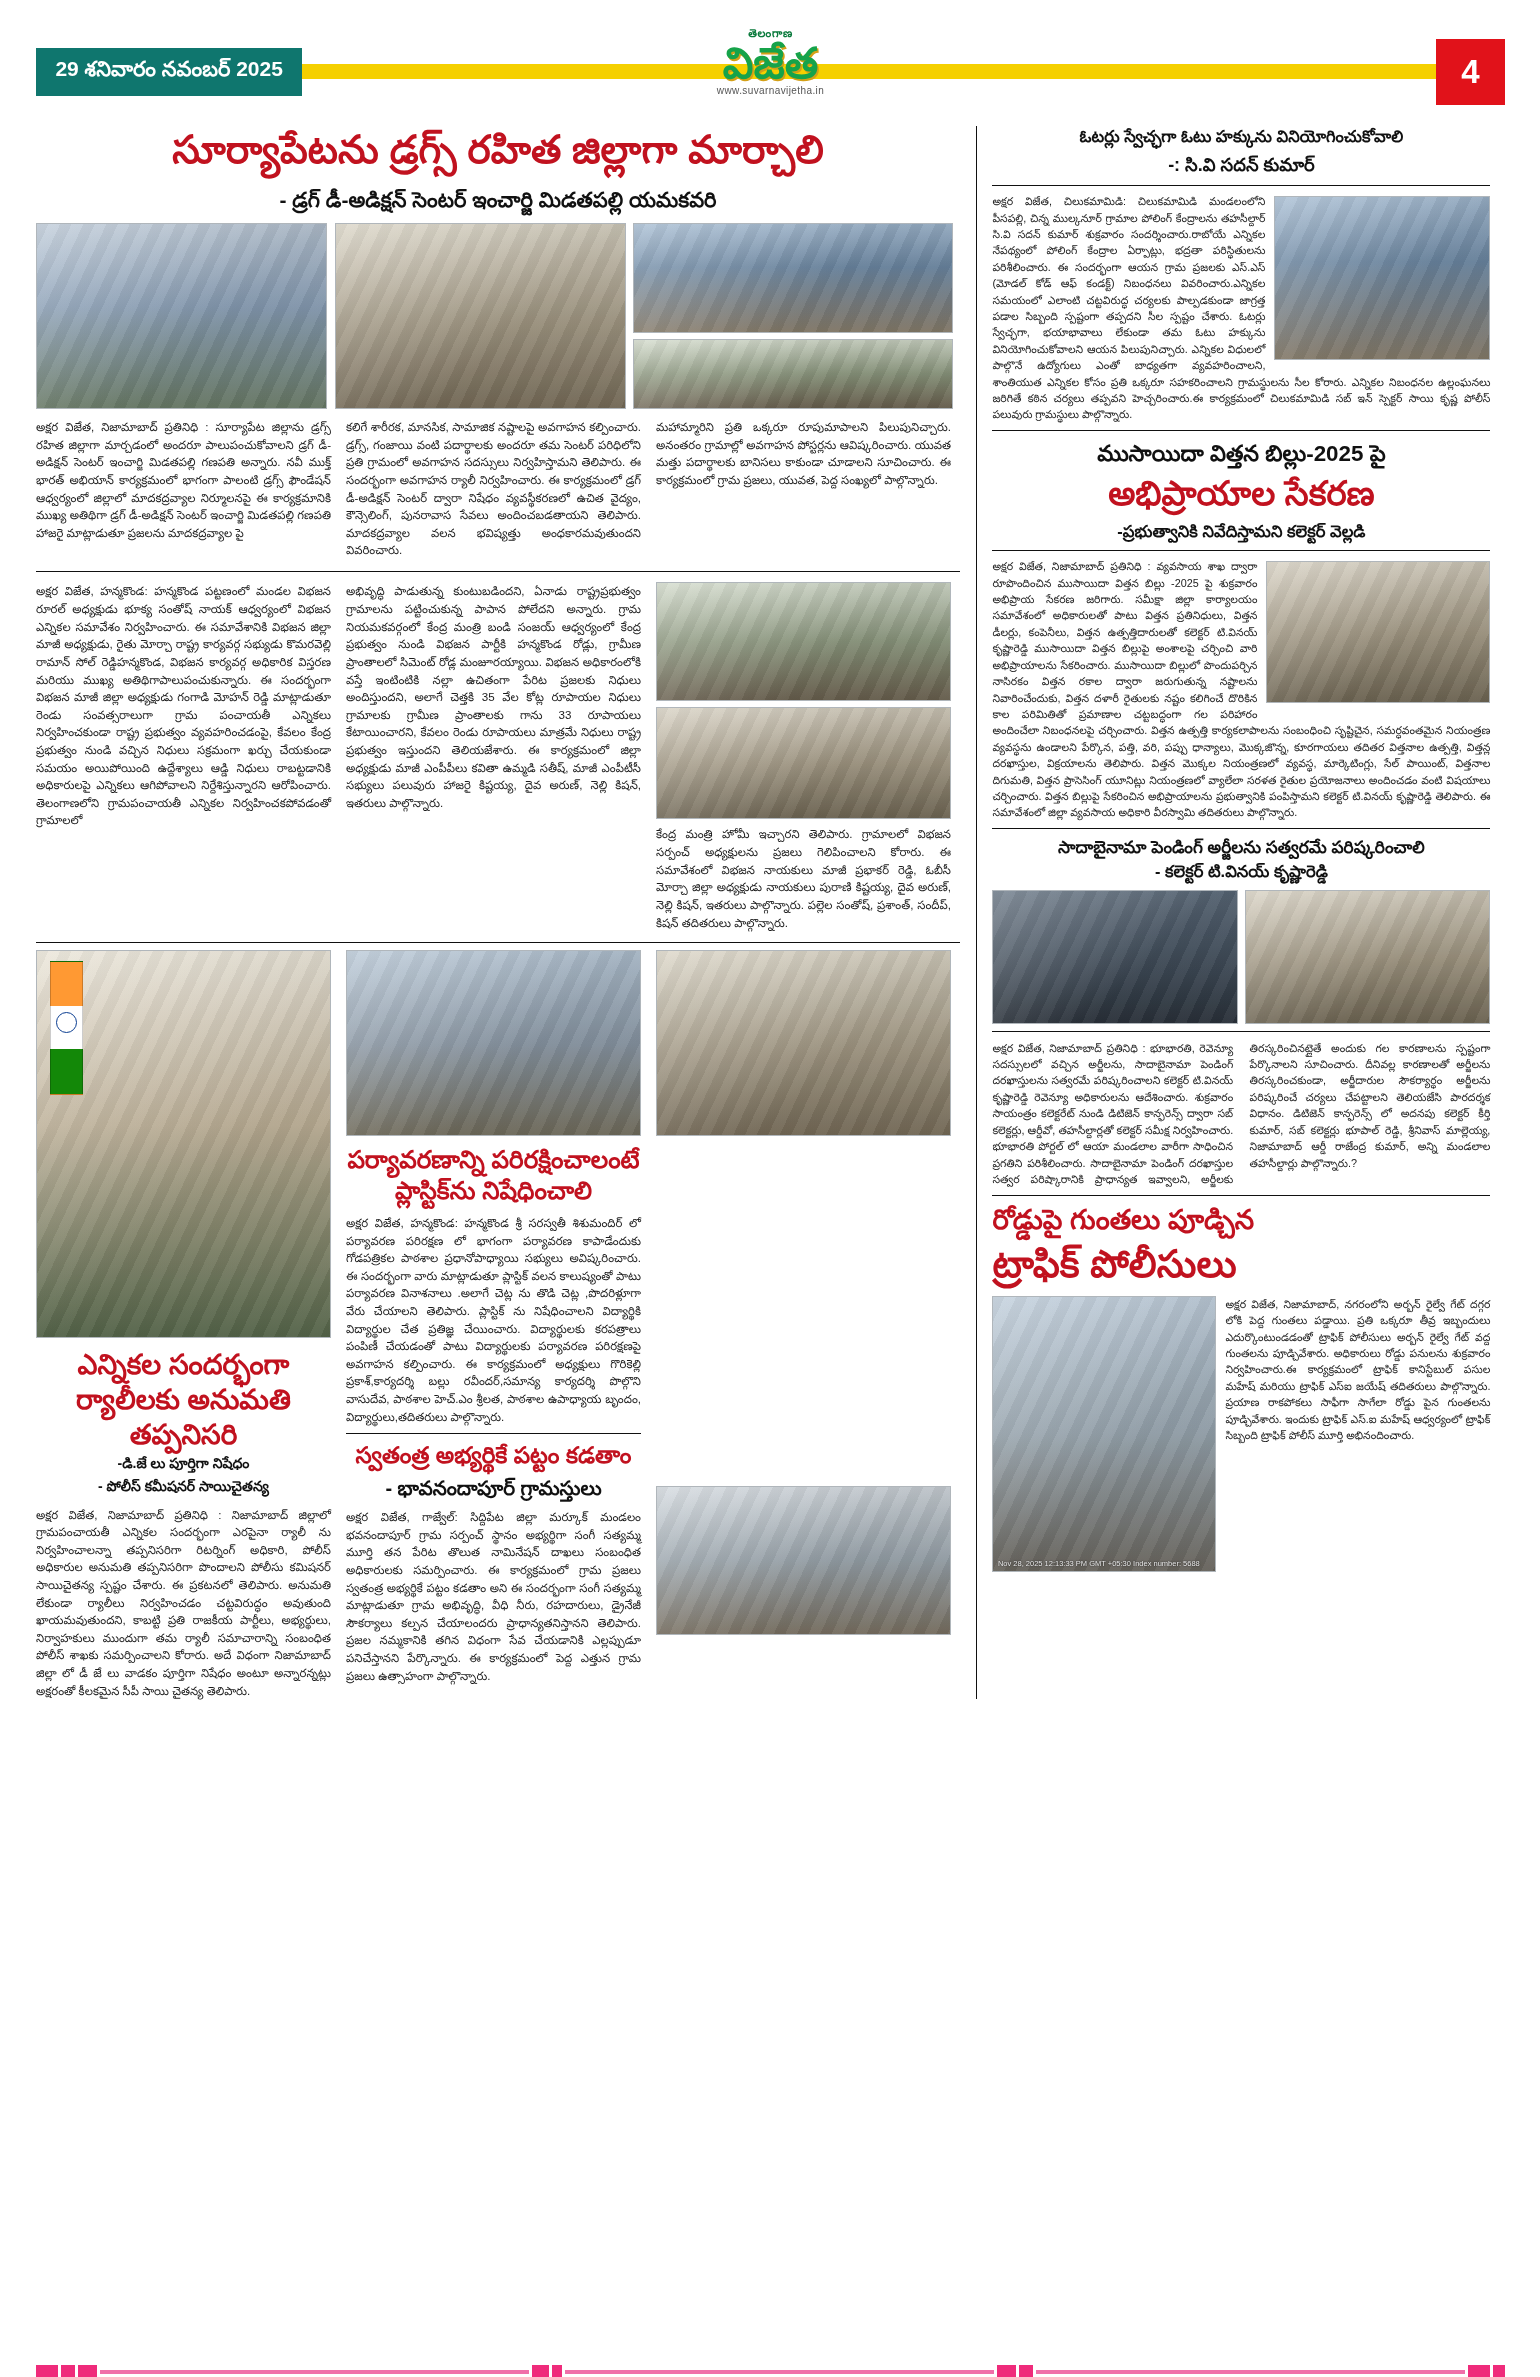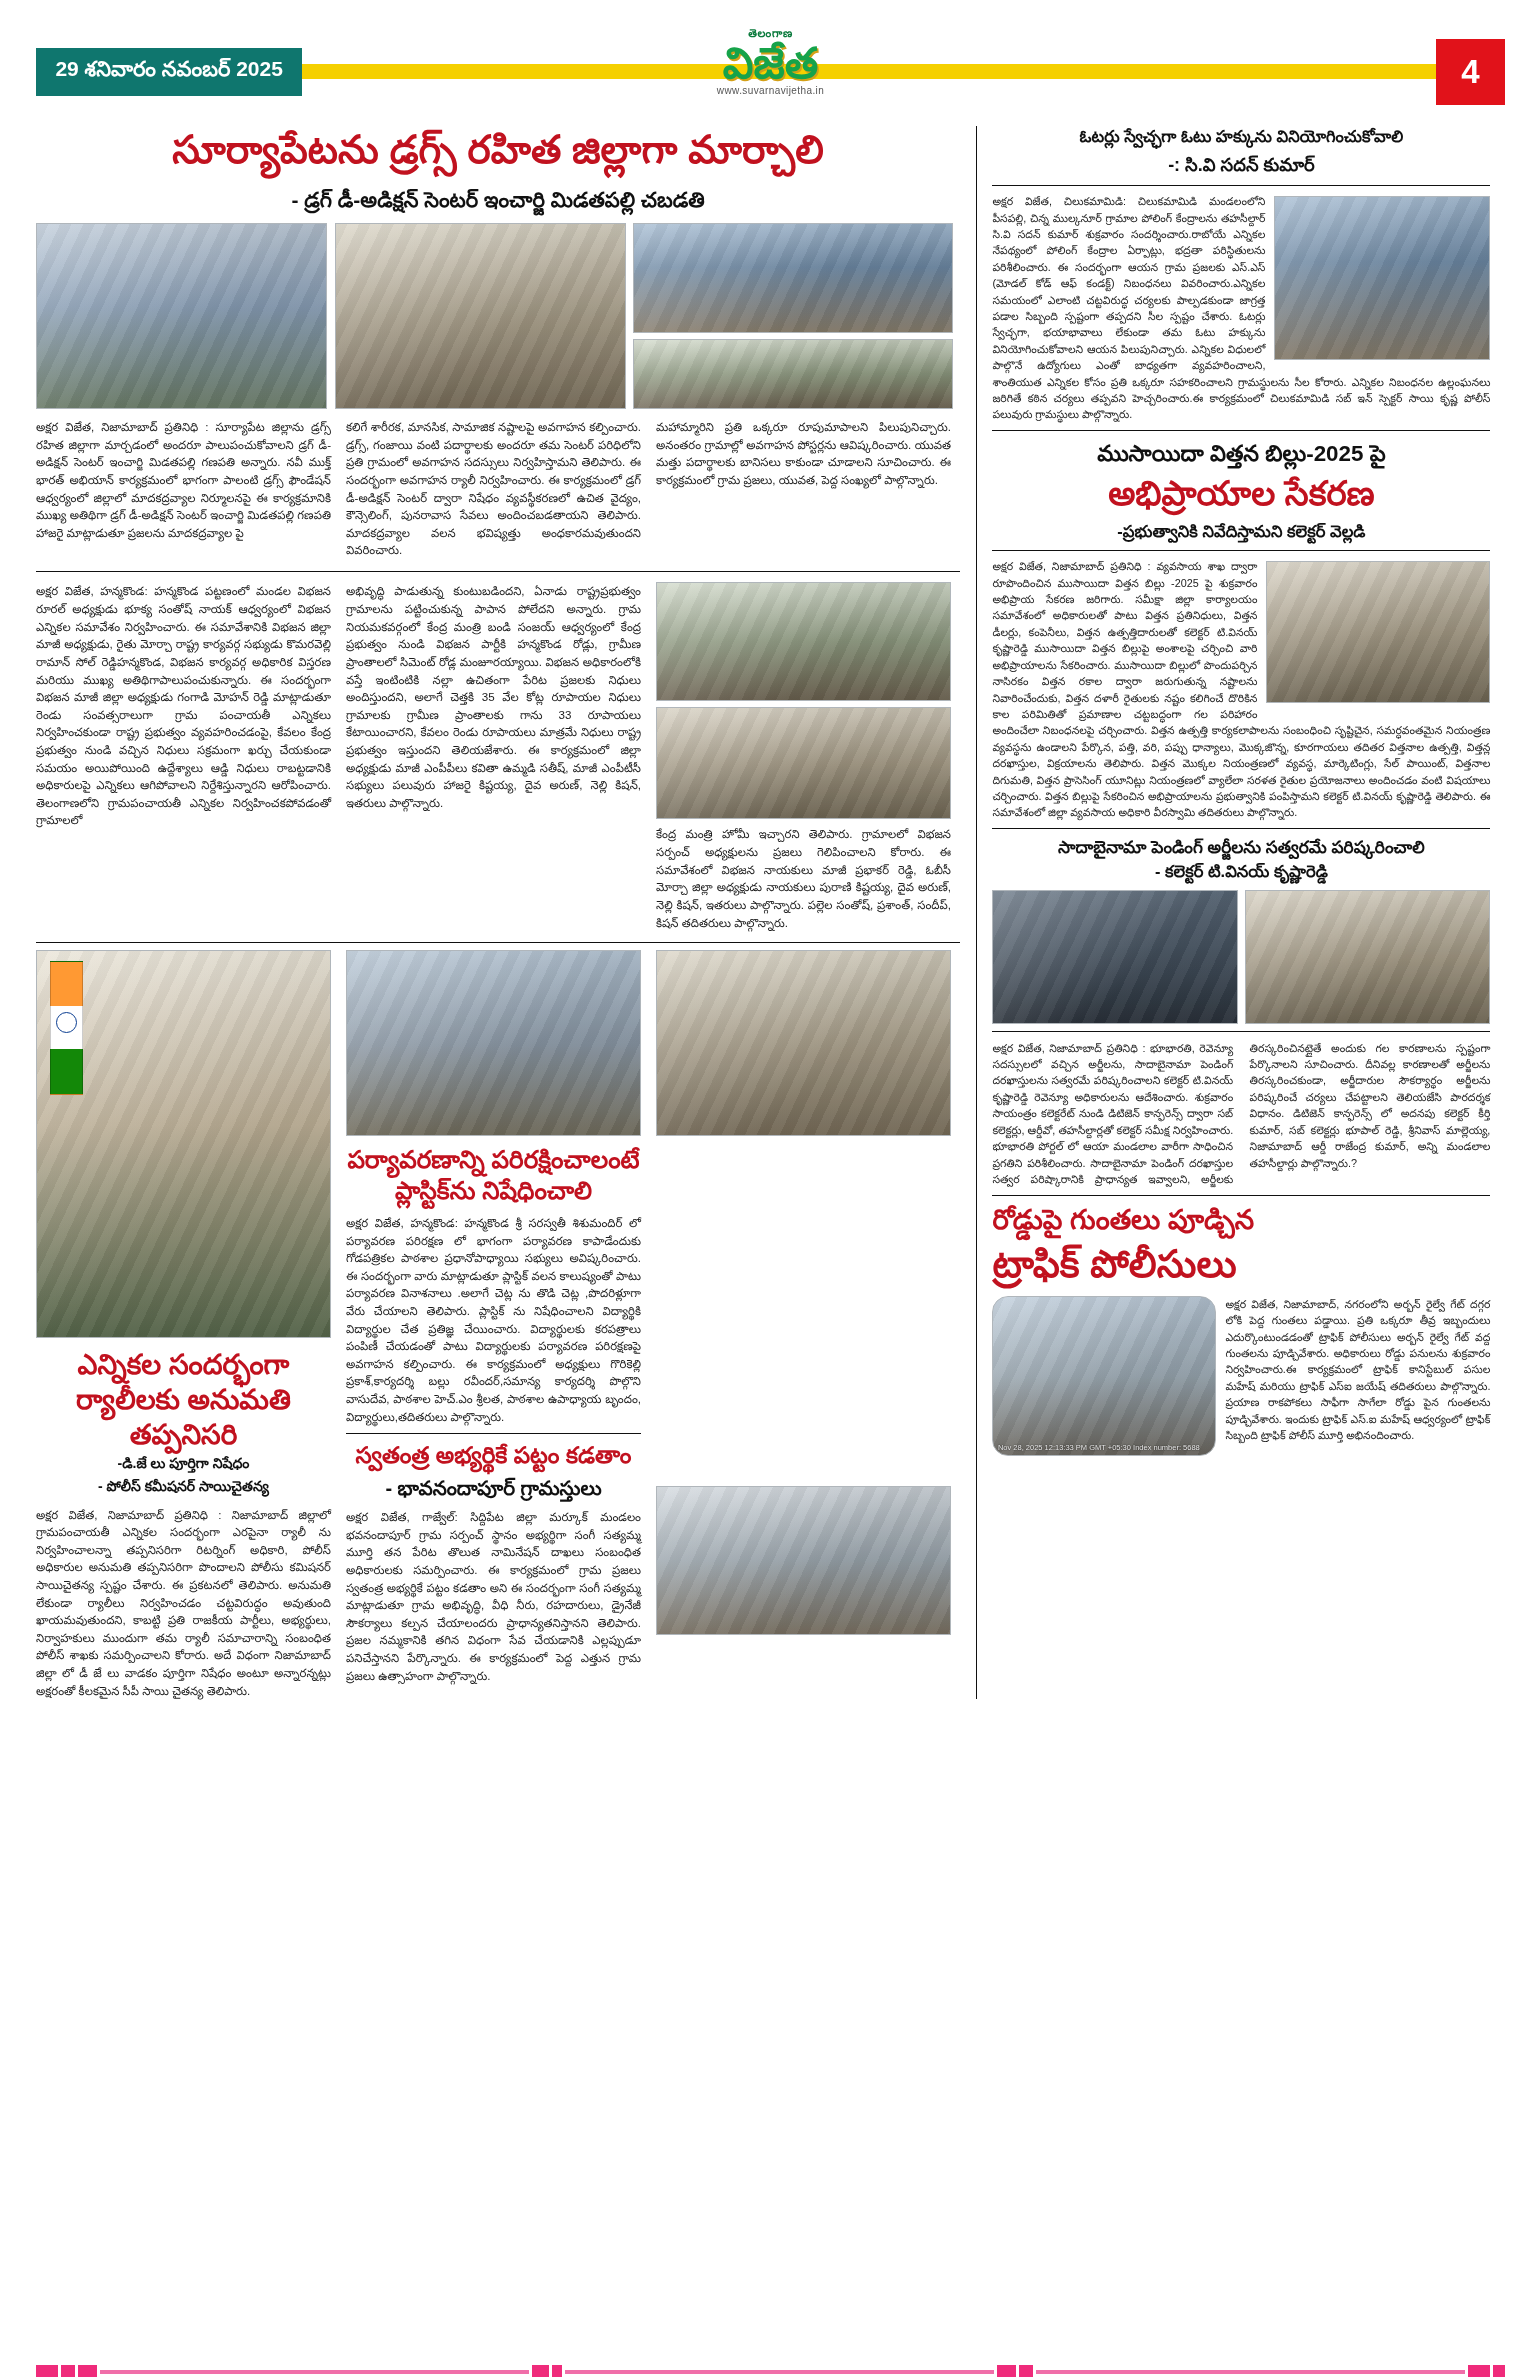--- a/index.html
+++ b/index.html
@@ -197,21 +197,21 @@
     </div>
     <div class="page-num">4</div>
   </div>
 
   <div class="content">
 
     <div class="col-left">
 
       <div>
         <div class="hl-red" style="font-size:39px;">సూర్యాపేటను డ్రగ్స్ రహిత జిల్లాగా మార్చాలి</div>
-        <div class="hl-black" style="font-size:21px;margin-top:10.4px;">- డ్రగ్ డీ-అడిక్షన్ సెంటర్ ఇంచార్జి మిడతపల్లి చబడతి</div>
+        <div class="hl-black" style="font-size:21px;margin-top:10.4px;">- డ్రగ్ డీ-అడిక్షన్ సెంటర్ ఇంచార్జి మిడతపల్లి యమకవరి</div>
 
         <div class="photo-row" style="margin-top:10.4px;">
           <div class="photo ph-banner" style="width:291px;height:186px;"></div>
           <div class="photo ph-indoor" style="width:291px;height:186px;"></div>
           <div style="display:flex;flex-direction:column;gap:6px;">
             <div class="photo ph-crowd" style="width:320px;height:110px;"></div>
             <div class="photo ph-meeting" style="width:320px;height:70px;"></div>
           </div>
         </div>
 
@@ -316,21 +316,21 @@
       <div class="hr-thin"></div>
 
       <div>
         <div class="hl-red" style="font-size:27.6px;text-align:left;width:283px;display:inline-block;vertical-align:top;">రోడ్డుపై గుంతలు పూడ్చిన</div>
         <div style="display:flex;gap:10.4px;margin-top:3px;">
           <div style="flex:1;">
             <div class="hl-red" style="font-size:38px;text-align:left;">ట్రాఫిక్ పోలీసులు</div>
           </div>
         </div>
         <div style="display:flex;gap:9px;margin-top:7.5px;">
-          <div class="photo ph-road" style="width:224px;height:160px;position:relative;border-radius:16px;">
+          <div class="photo ph-road" style="width:224px;height:276px;position:relative;">
             <div class="photo-stamp">Nov 28, 2025 12:13:33 PM
 GMT +05:30
 Index number: 5688</div>
           </div>
           <div class="body-text" style="flex:1;font-size:10.8px;">అక్షర విజేత, నిజామాబాద్, నగరంలోని అర్బన్ రైల్వే గేట్ దగ్గర లోకి పెద్ద గుంతలు పడ్డాయి. ప్రతి ఒక్కరూ తీవ్ర ఇబ్బందులు ఎదుర్కొంటుండడంతో ట్రాఫిక్ పోలీసులు అర్బన్ రైల్వే గేట్ వద్ద గుంతలను పూడ్చివేశారు. అధికారులు రోడ్డు పనులను శుక్రవారం నిర్వహించారు.ఈ కార్యక్రమంలో ట్రాఫిక్ కానిస్టేబుల్ పసుల మహేష్ మరియు ట్రాఫిక్ ఎస్ఐ జయేష్ తదితరులు పాల్గొన్నారు. ప్రయాణ రాకపోకలు సాఫీగా సాగేలా రోడ్డు పైన గుంతలను పూడ్చివేశారు. ఇందుకు ట్రాఫిక్ ఎస్.ఐ మహేష్ ఆధ్వర్యంలో ట్రాఫిక్ సిబ్బంది ట్రాఫిక్ పోలీస్ మూర్తి అభినందించారు.</div>
         </div>
       </div>
 
     </div>
   </div>

